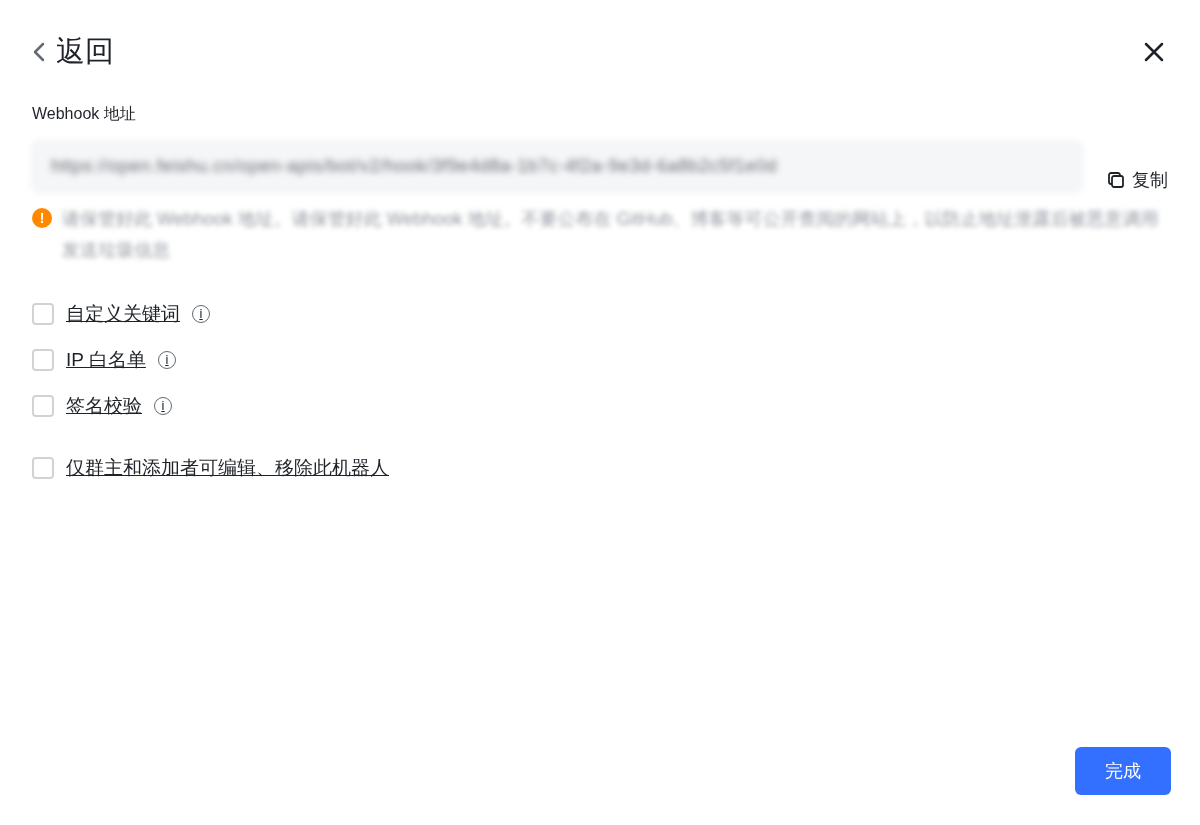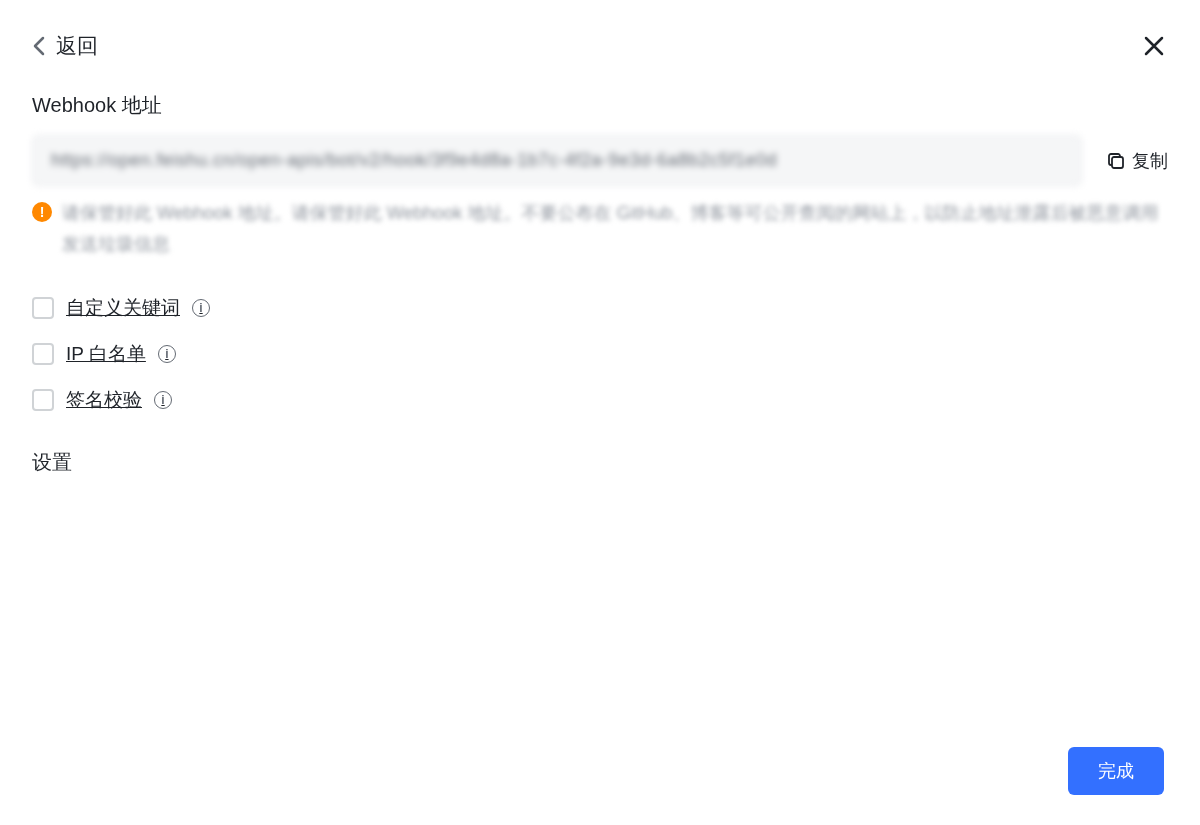--- a/index.html
+++ b/index.html
@@ -23,41 +23,41 @@
       margin-bottom: 32px;
     }
     .back-group {
       display: flex;
       align-items: center;
       gap: 8px;
       cursor: pointer;
     }
     .back-group svg { display: block; }
     .back-text {
-      font-size: 21px;
+      font-size: 29px;
       color: #1f2329;
       text-align: right;
     }
     .close-btn {
       width: 28px;
       height: 28px;
       display: flex;
       align-items: center;
       justify-content: center;
       cursor: pointer;
     }
     .section-title {
-      font-size: 20px;
+      font-size: 16px;
       color: #1f2329;
       margin-bottom: 16px;
       font-weight: 500;
     }
     .webhook-row {
       display: flex;
-      align-items: center;
+      align-items: flex-end;
       gap: 24px;
       margin-bottom: 12px;
     }
     .webhook-input {
       flex: 1;
       background: #f5f6f7;
       border: 1px solid #e5e6eb;
       border-radius: 6px;
       padding: 14px 18px;
       font-size: 18px;
@@ -135,21 +135,21 @@
       flex-shrink: 0;
       font-weight: bold;
       line-height: 1;
     }
     .settings-section {
       margin-top: 36px;
     }
     .footer {
       position: absolute;
       bottom: 30px;
-      right: 36px;
+      right: 29px;
     }
     .done-btn {
       background: #3370ff;
       color: #fff;
       border: none;
       border-radius: 6px;
       padding: 12px 30px;
       font-size: 18px;
       cursor: pointer;
       font-family: inherit;
@@ -207,20 +207,23 @@
     </div>
 
     <div class="check-row">
       <div class="checkbox"></div>
       <span class="check-label">签名校验</span>
       <span class="info-icon">i</span>
     </div>
   </div>
 
   <div class="settings-section">
-    <div class="section-title">设置</div>
+    <div class="check-row">
+      <div class="checkbox"></div>
+      <span class="check-label">仅群主和添加者可编辑、移除此机器人</span>
+    </div>
   </div>
 
   <div class="footer">
     <button class="done-btn">完成</button>
   </div>
 
 </div>
 
 </body></html>

